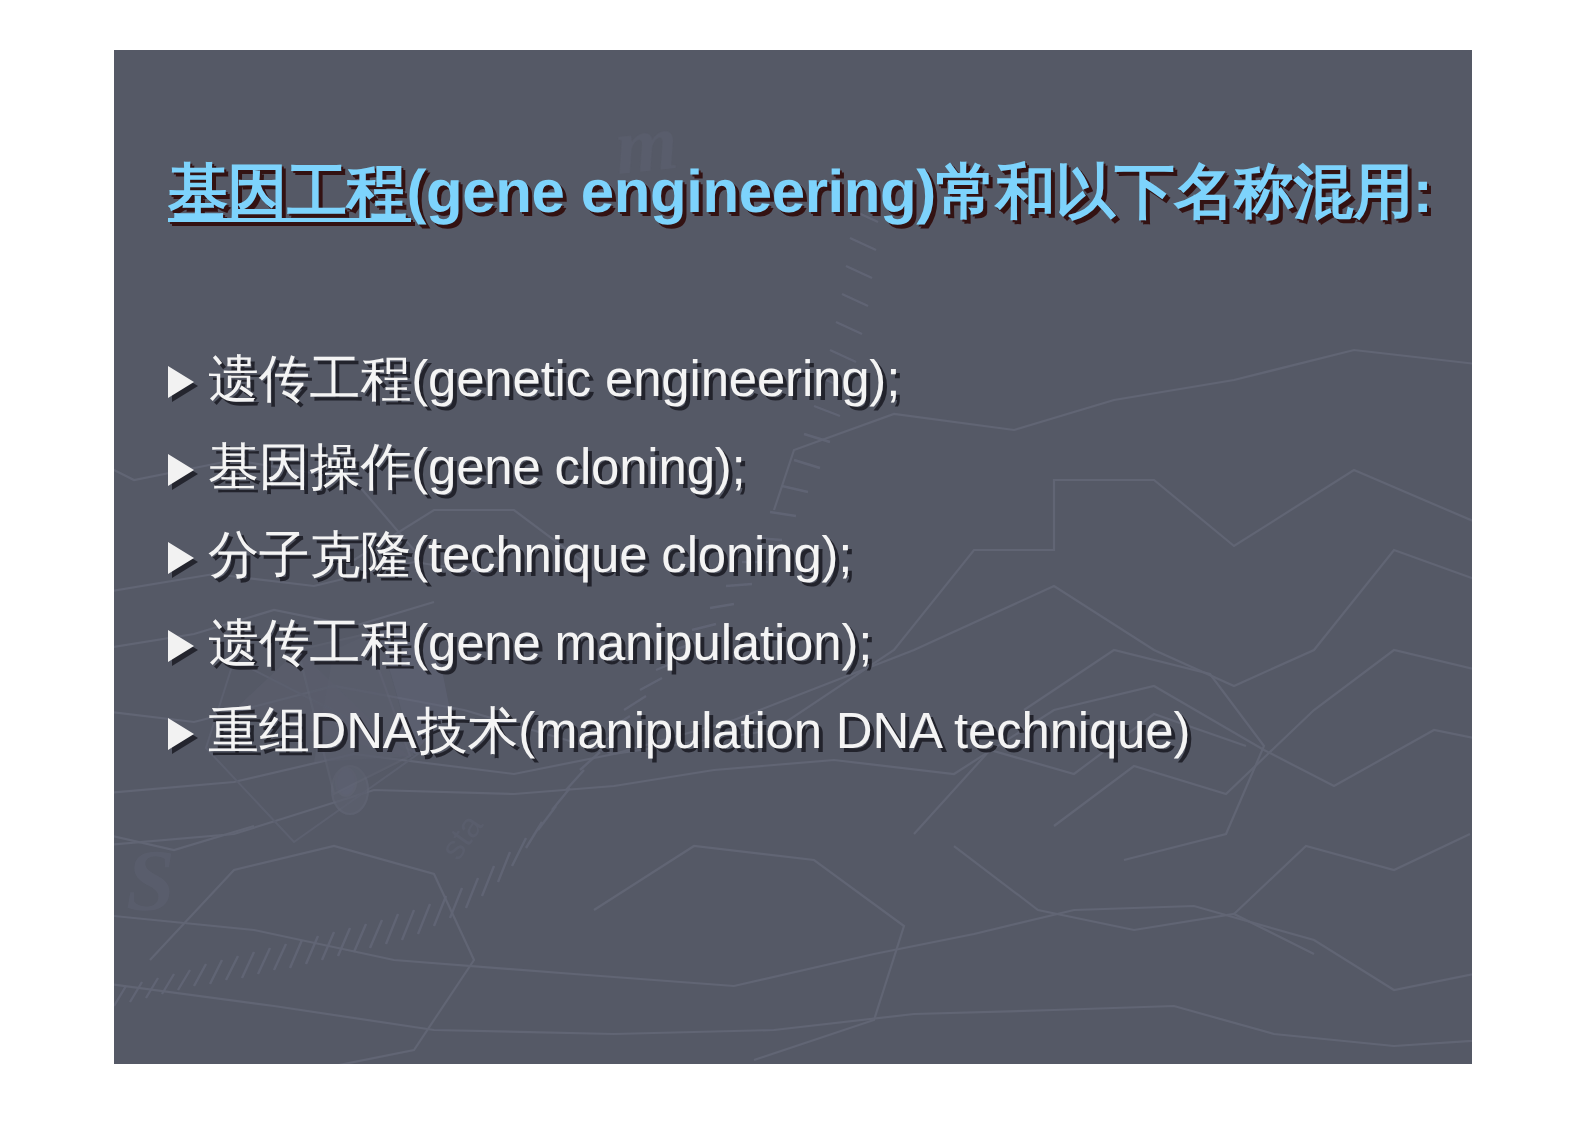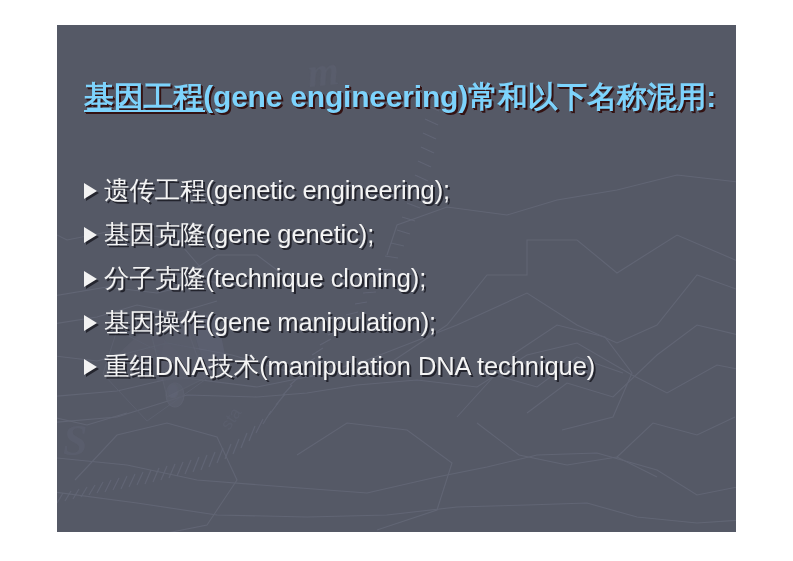--- a/index.html
+++ b/index.html
@@ -234,31 +234,31 @@
 
       <div class="bullet-list">
 
         <div class="bullet-row">
           <span class="bullet-marker"></span>
           <span class="bullet-text">遗传工程(genetic engineering);</span>
         </div>
 
         <div class="bullet-row">
           <span class="bullet-marker"></span>
-          <span class="bullet-text">基因克隆(gene genetic);</span>
+          <span class="bullet-text">基因操作(gene cloning);</span>
         </div>
 
         <div class="bullet-row">
           <span class="bullet-marker"></span>
           <span class="bullet-text">分子克隆(technique cloning);</span>
         </div>
 
         <div class="bullet-row">
           <span class="bullet-marker"></span>
-          <span class="bullet-text">基因操作(gene manipulation);</span>
+          <span class="bullet-text">遗传工程(gene manipulation);</span>
         </div>
 
         <div class="bullet-row">
           <span class="bullet-marker"></span>
           <span class="bullet-text">重组DNA技术(manipulation DNA technique)</span>
         </div>
 
       </div>
     </div>
   </div>

